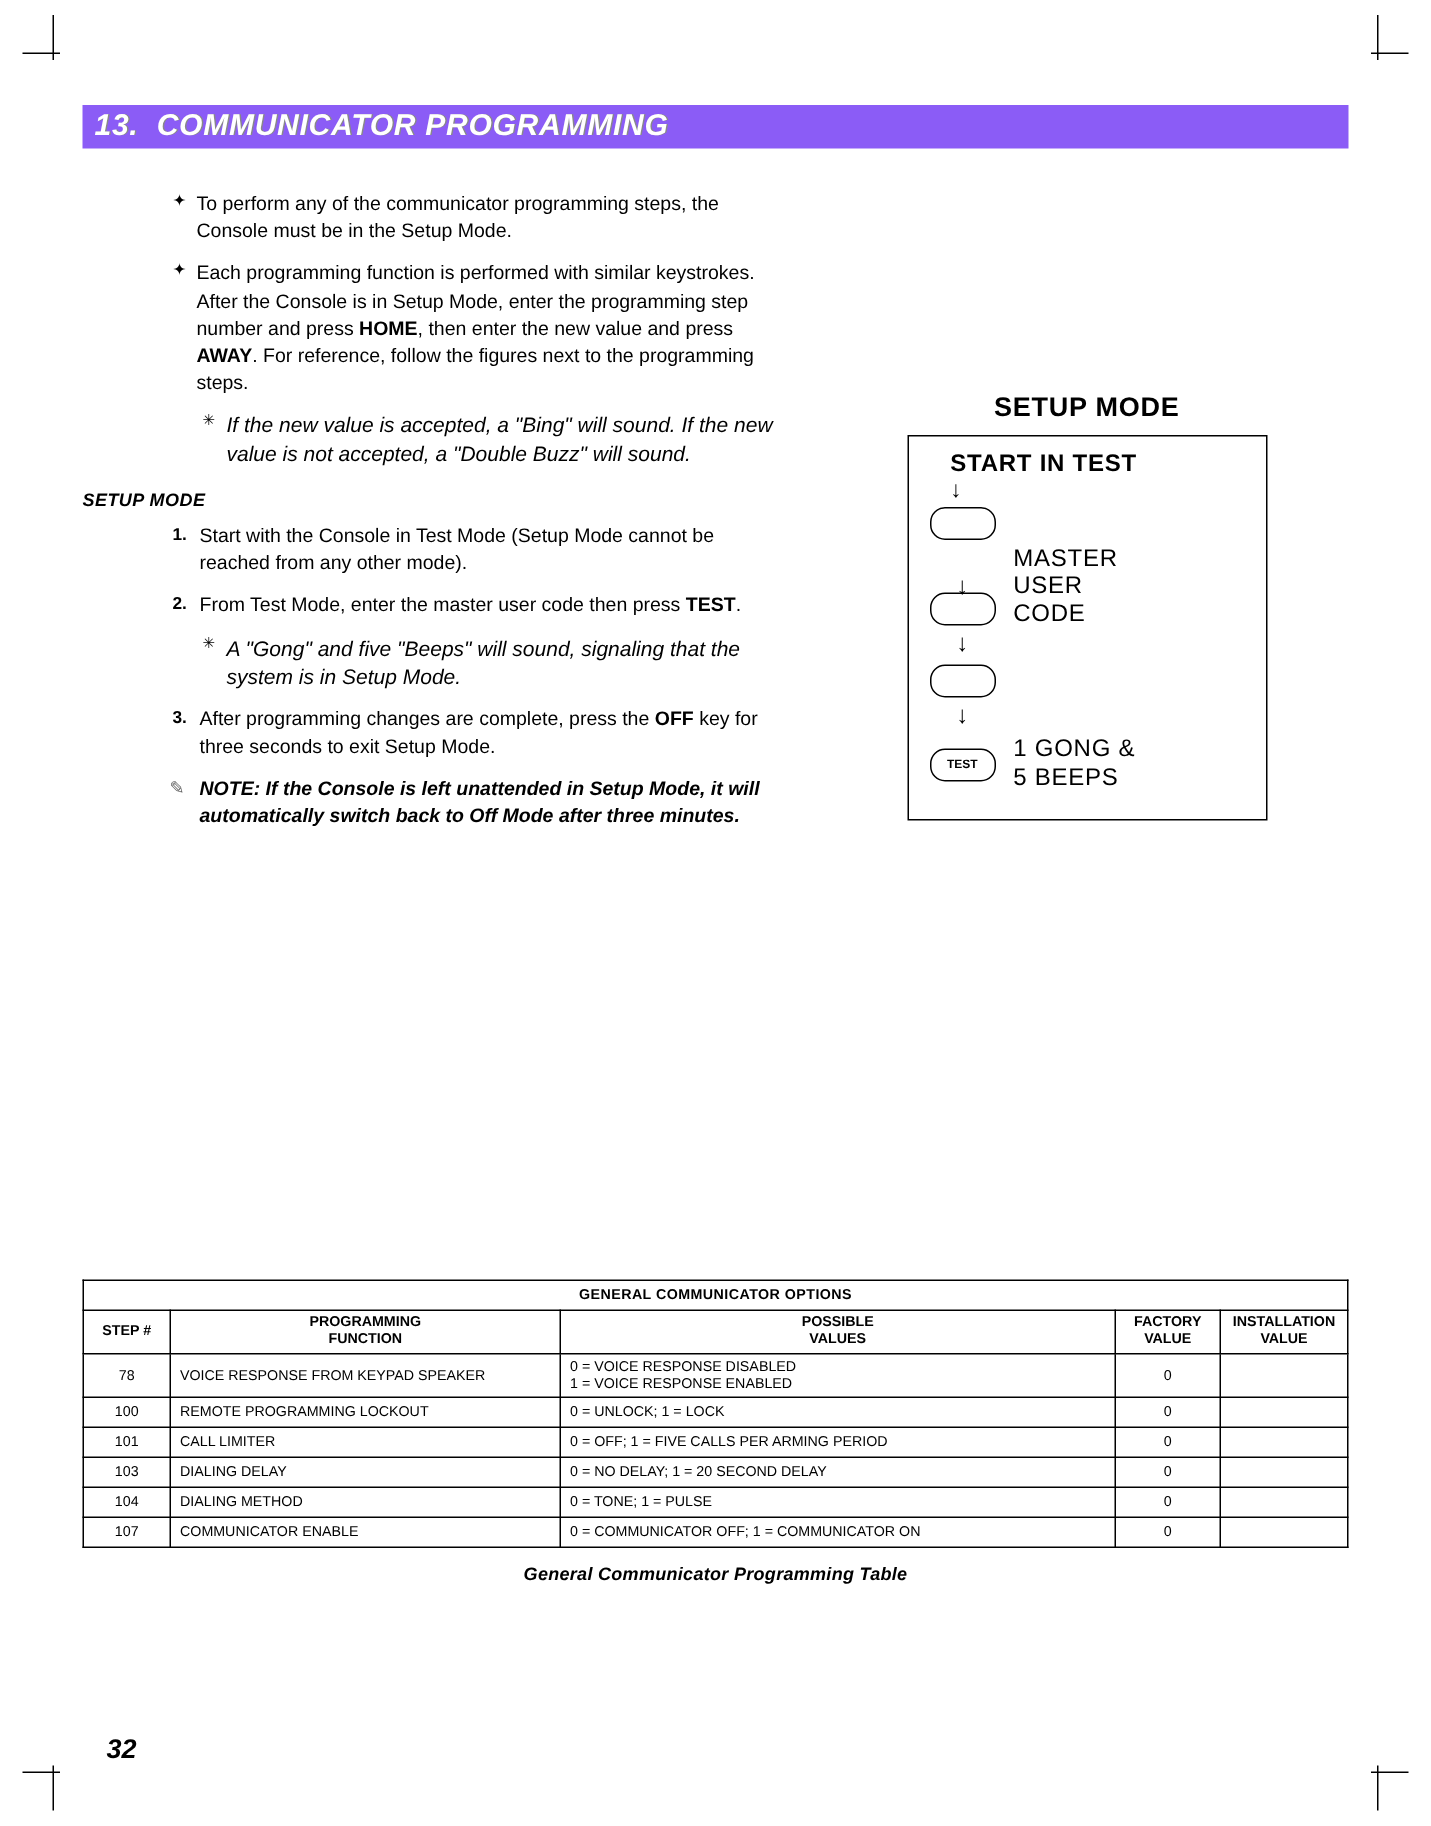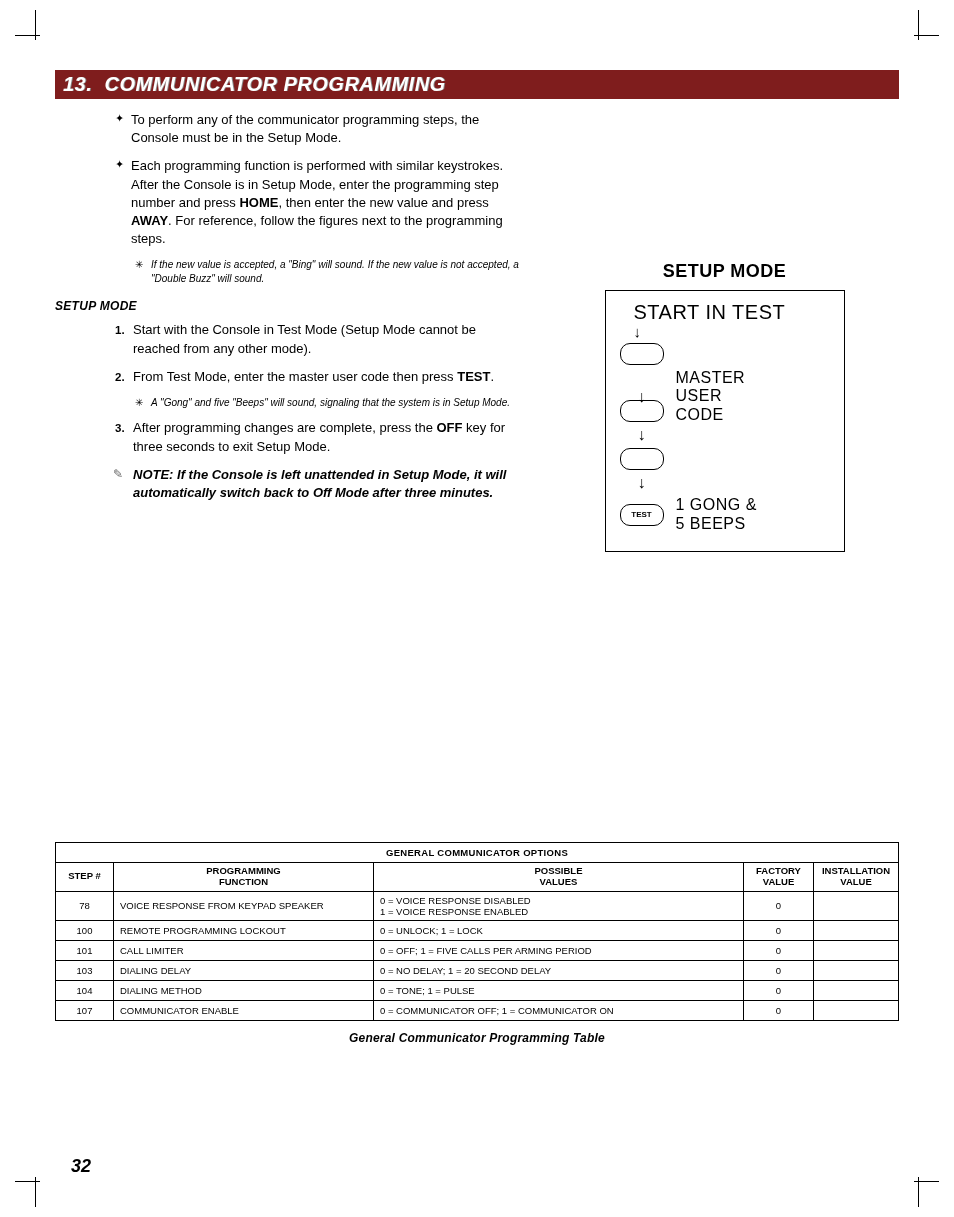--- a/index.html
+++ b/index.html
@@ -18,54 +18,54 @@
   .crop-tr::before { content: ""; position: absolute; top: 0; right: 0; width: 1px; height: 30px; background:#000; }
   .crop-tr::after { content: ""; position: absolute; top: 25px; right: -20px; width: 25px; height: 1px; background:#000; }
   .crop-bl { position: absolute; bottom: 10px; left: 35px; }
   .crop-bl::before { content: ""; position: absolute; bottom: 0; left: 0; width: 1px; height: 30px; background:#000; }
   .crop-bl::after { content: ""; position: absolute; bottom: 25px; left: -20px; width: 25px; height: 1px; background:#000; }
   .crop-br { position: absolute; bottom: 10px; right: 35px; }
   .crop-br::before { content: ""; position: absolute; bottom: 0; right: 0; width: 1px; height: 30px; background:#000; }
   .crop-br::after { content: ""; position: absolute; bottom: 25px; right: -20px; width: 25px; height: 1px; background:#000; }
 
   .section-bar {
-    background: #7f1d1d;
+    background: #8b5cf6;
     color: #fff;
     font-weight: bold;
     font-style: italic;
     font-size: 20px;
     padding: 3px 8px;
     margin-bottom: 12px;
     letter-spacing: 0.5px;
     text-shadow: 1px 0 0 #888;
   }
 
   .two-col { display: flex; gap: 30px; }
-  .left-col { flex: 0 0 465px; padding-left: 60px; }
+  .left-col { flex: 0 0 465px; padding-left: 60px; margin-top: 16px; }
   .right-col { flex: 1; padding-top: 150px; }
 
   .bullet { position: relative; margin-bottom: 10px; font-size: 13px; line-height: 1.4; padding-left: 16px; }
   .bullet::before { content: "✦"; position: absolute; left: 0; top: 0; font-size: 11px; }
-  .sub-note { position: relative; margin: 6px 0 10px 20px; font-size: 10px; font-style: italic; line-height: 1.35; padding-left: 16px; }
+  .sub-note { position: relative; margin: 6px 0 10px 20px; font-size: 14px; font-style: italic; line-height: 1.35; padding-left: 16px; }
   .sub-note::before { content: "✳"; position: absolute; left: 0; top: 0; font-size: 10px; font-style: normal; }
 
   .sub-head { font-weight: bold; font-style: italic; font-size: 12px; margin: 14px 0 8px -60px; letter-spacing: 0.3px; }
 
   ol.steps { list-style: none; padding-left: 0; }
   ol.steps li { position: relative; margin-bottom: 10px; font-size: 13px; line-height: 1.4; padding-left: 18px; }
   ol.steps li .num { position: absolute; left: 0; top: 1px; font-weight: bold; font-size: 11.5px; }
 
   .note-item { position: relative; margin-bottom: 10px; font-size: 13px; line-height: 1.4; padding-left: 18px; font-weight: bold; font-style: italic; }
   .note-item::before { content: "✎"; position: absolute; left: -2px; top: 0; font-size: 12px; font-weight: normal; font-style: normal; color:#666;}
 
   b.kw { font-weight: bold; font-style: normal; }
 
   .setup-title { font-weight: bold; font-size: 18px; text-align: center; margin-bottom: 8px; letter-spacing: 0.5px; }
   .setup-box { border: 1.5px solid #000; width: 240px; margin: 0 auto; padding: 10px 14px 14px 14px; }
-  .setup-box .line1 { font-size: 20px; letter-spacing: 0.5px; margin-left: 14px; }
+  .setup-box .line1 { font-size: 16px; letter-spacing: 0.5px; margin-left: 14px; font-weight: bold; }
   .setup-box .arrow-small { font-size: 15px; line-height: 1; margin-left: 14px; }
   .key-row { display: flex; align-items:center; gap: 12px; margin: 4px 0; }
   .key { width: 44px; height: 22px; border: 1.5px solid #000; border-radius: 10px; display:flex; align-items:center; justify-content:center; font-size:8px; font-weight:bold; }
   .arrow-big { font-size: 16px; line-height:1; }
   .key-label { font-size: 16px; line-height: 1.15; letter-spacing:0.5px; }
 
   .table-wrap { margin-top: 290px; }
   table.opts { border-collapse: collapse; width: 100%; font-size: 9.5px; }
   table.opts th, table.opts td { border: 1px solid #000; padding: 3px 6px; }
   table.opts th { font-weight: bold; text-align: center; }

